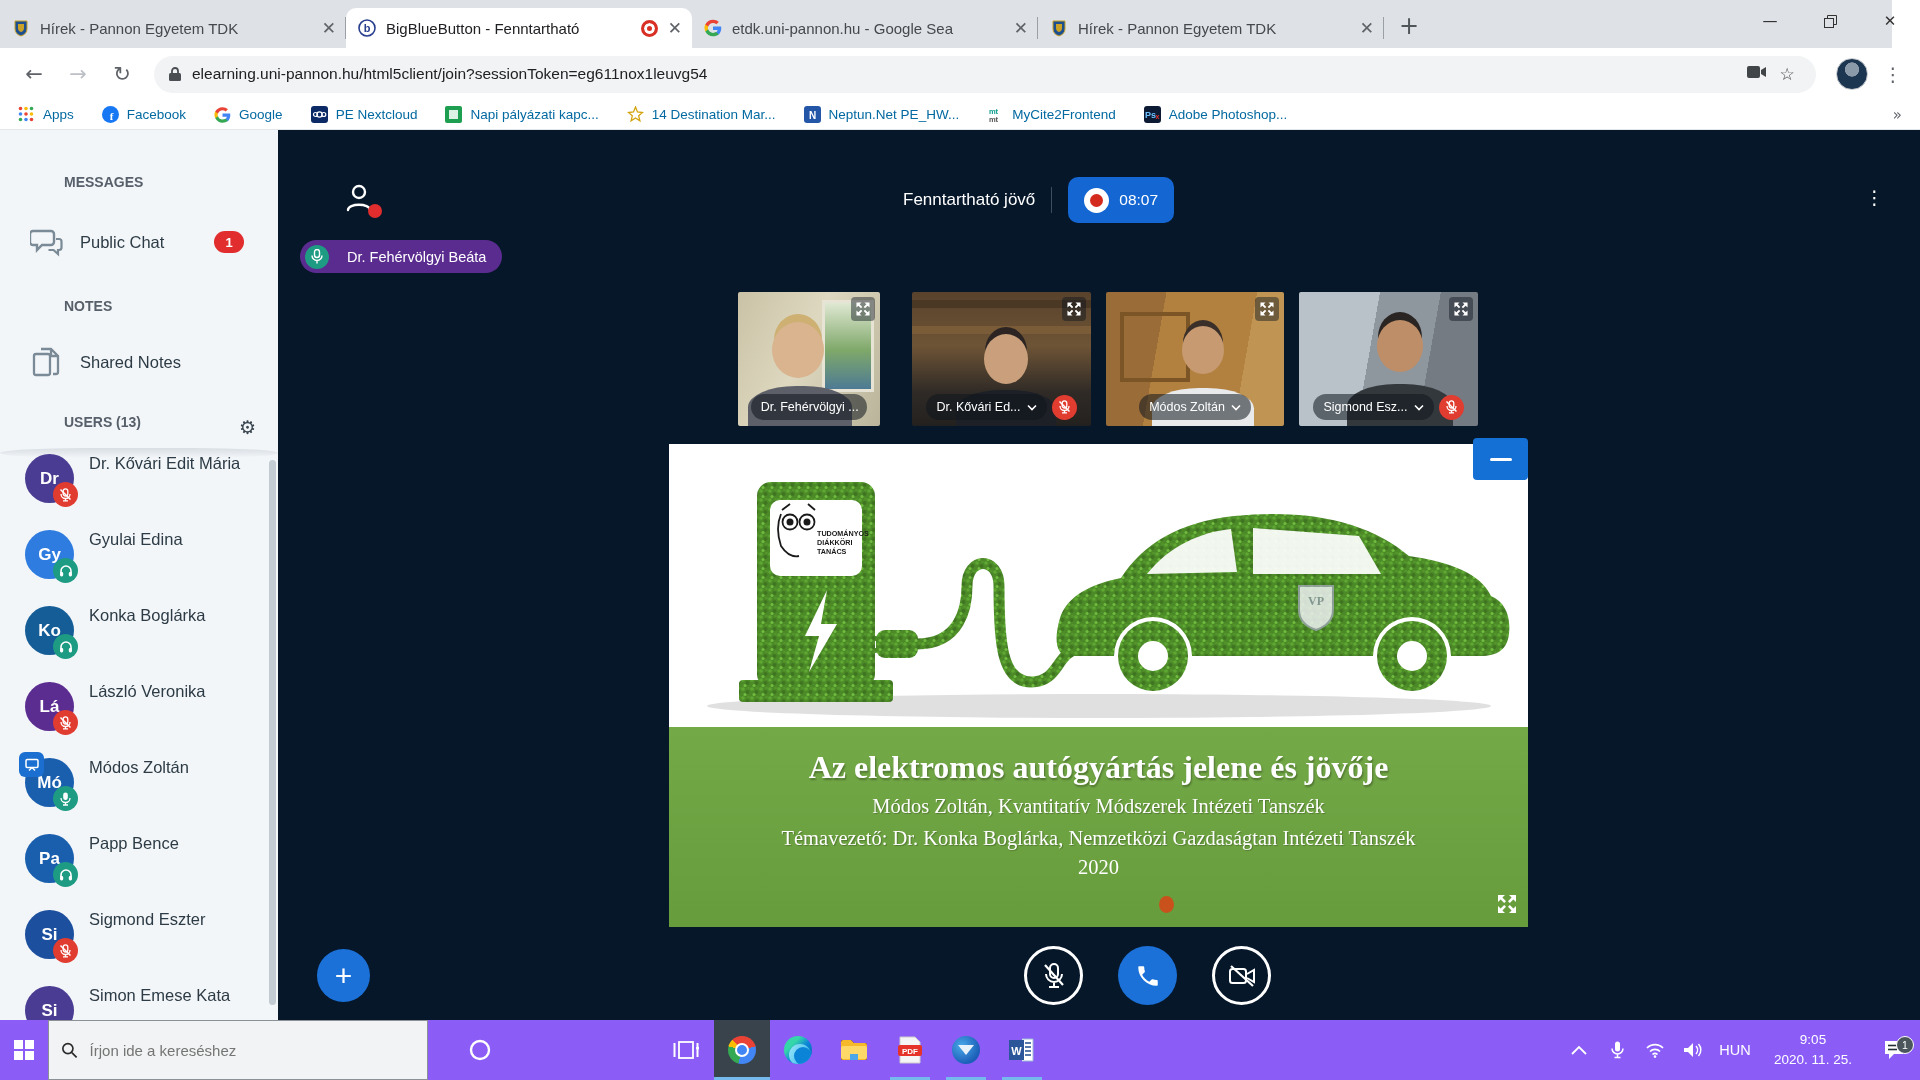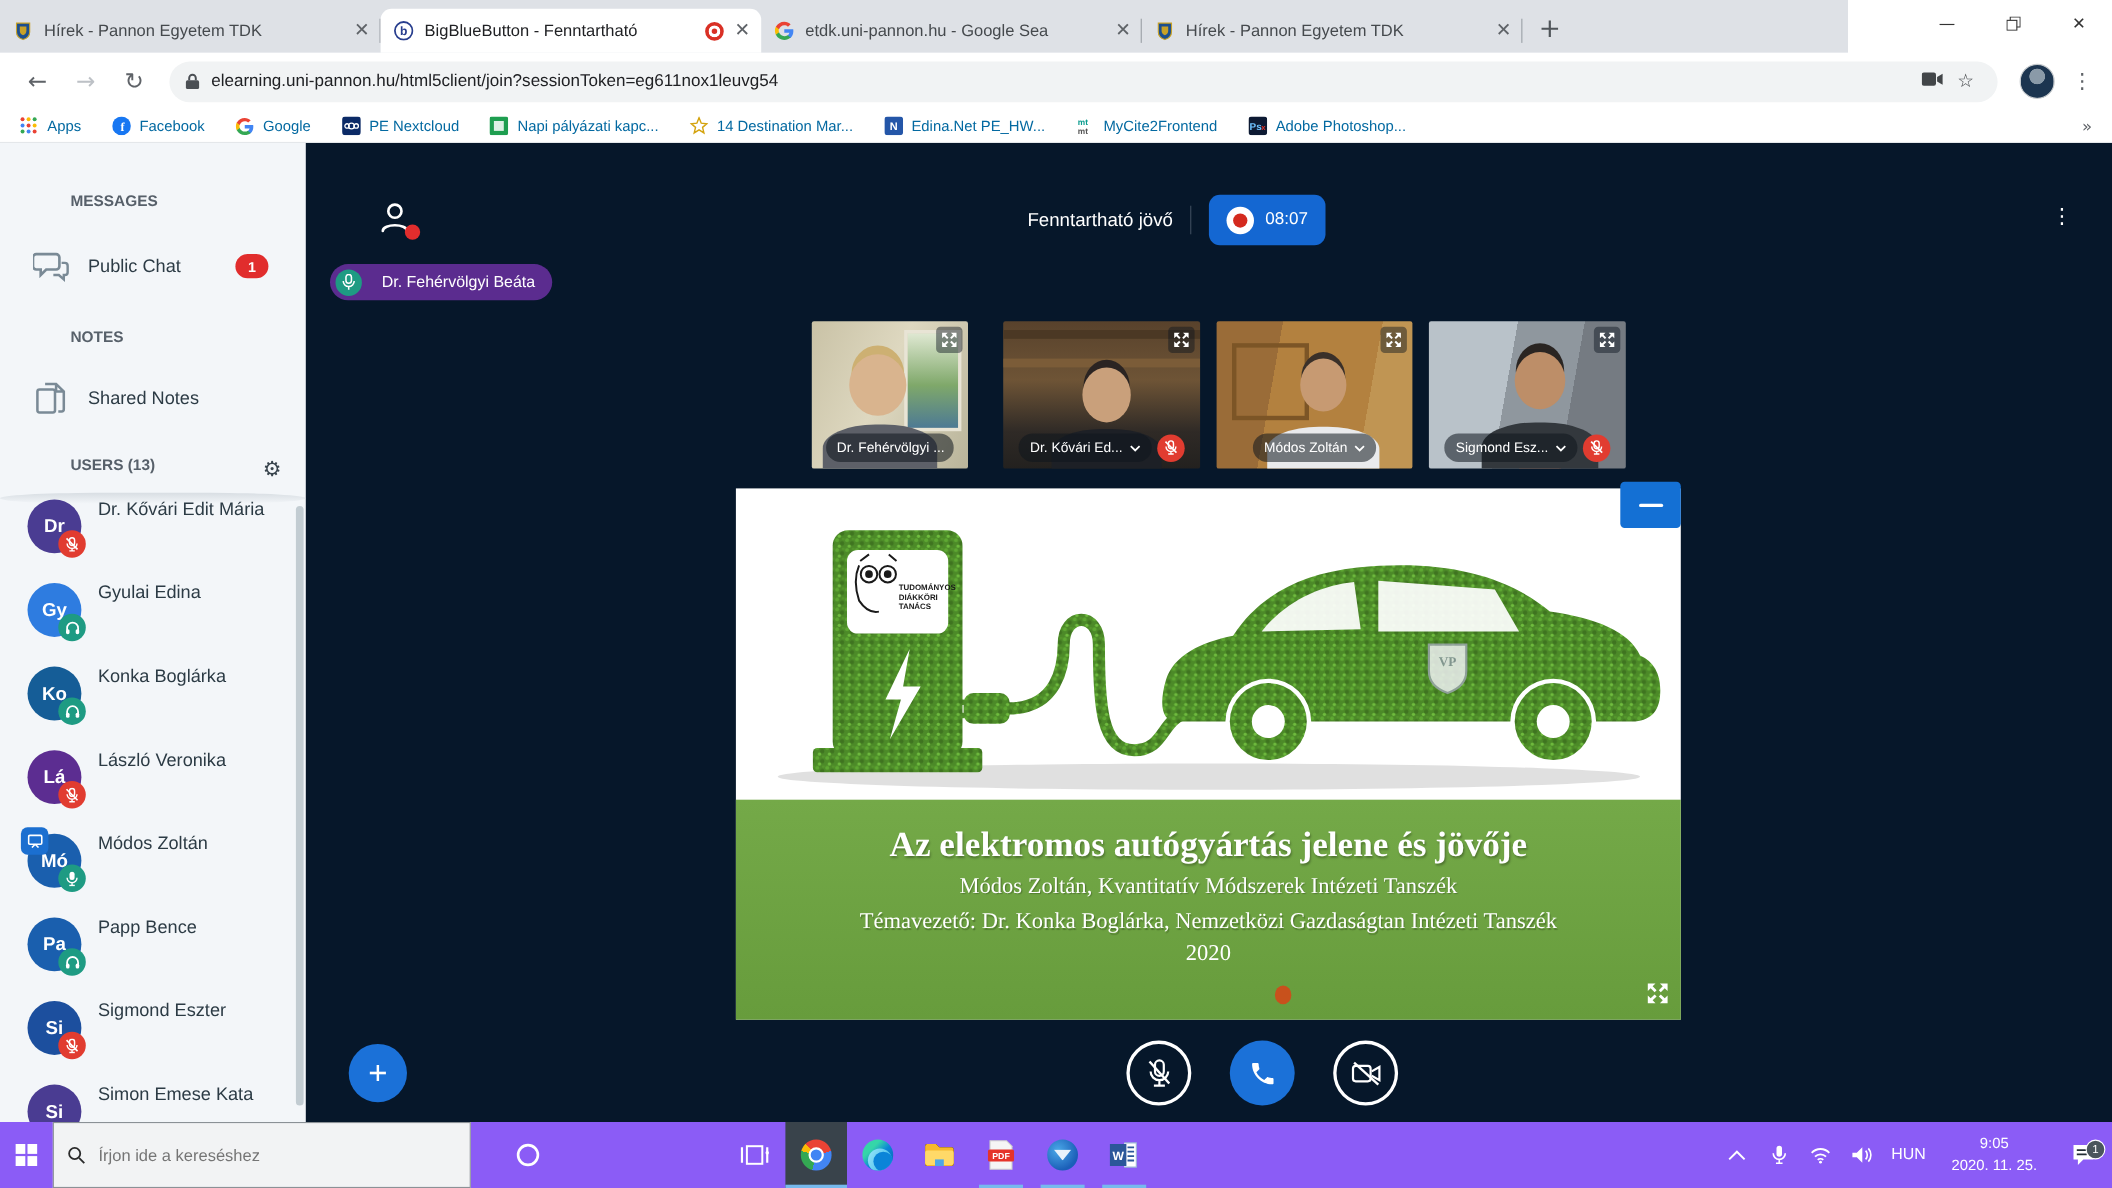--- a/index.html
+++ b/index.html
@@ -1,21 +1,21 @@
 <!DOCTYPE html>
 <html><head>
 <meta charset="utf-8">
 <style>
   * { margin:0; padding:0; box-sizing:border-box; }
   html,body { width:1920px; height:1080px; overflow:hidden; font-family:"Liberation Sans",sans-serif; background:#fff; }
   .glyph { font-family:"DejaVu Sans",sans-serif; }
   #stage { position:relative; width:1920px; height:1080px; }
 
   
-  #tabstrip { position:absolute; top:0; left:0; width:1680px; height:48px; background:#dee1e6; display:flex; align-items:flex-end; }
+  #tabstrip { position:absolute; top:0; left:0; width:1892px; height:48px; background:#dee1e6; display:flex; align-items:flex-end; }
   .tab { width:346px; height:40px; display:flex; align-items:center; padding:0 10px 0 12px; font-size:15px; color:#45494d; position:relative; cursor:default; }
   .tab:not(.active):before { content:""; position:absolute; right:0; top:9px; height:22px; width:1px; background:#9aa0a6; }
   .tab.active { background:#fff; border-radius:10px 10px 0 0; color:#202124; }
   .tab.active:before { display:none; }
   .tab .favicon { width:18px; height:18px; margin-right:10px; flex:0 0 18px; }
   .tab .t-title { flex:1; white-space:nowrap; overflow:hidden; }
   .tab .rec-dot { width:17px; height:17px; border-radius:50%; background:#d93025; border:3px solid #d93025; box-shadow:inset 0 0 0 3px #fff; margin:0 4px; flex:0 0 17px; }
   .tab .t-close { margin-left:6px; color:#5f6368; font-size:17px; line-height:1; }
   #newtab-btn { font-size:24px; color:#50555a; margin:0 0 8px 10px; width:30px; text-align:center; }
   #win-controls { position:absolute; top:0; right:0; height:42px; display:flex; }
@@ -54,21 +54,21 @@
   .u-badge { position:absolute; right:-4px; bottom:-4px; width:25px; height:25px; border-radius:50%; display:flex; align-items:center; justify-content:center; color:#fff; }
   .u-badge.green { background:#1e9b83; }
   .u-badge.red { background:#e13c30; }
   .u-presenter { position:absolute; left:-6px; top:-6px; width:25px; height:25px; border-radius:6px; background:#1b6fd0; display:flex; align-items:center; justify-content:center; color:#fff; }
   #side-scrollbar { position:absolute; right:2px; top:330px; width:7px; height:545px; border-radius:4px; background:#c2ccd2; }
 
   
   #bbb-main { position:absolute; left:278px; top:0; right:0; height:100%; }
   #userlist-toggle { position:absolute; left:66px; top:52px; width:34px; height:36px; color:#fff; }
   #userlist-toggle .reddot { position:absolute; right:-4px; bottom:0; width:14px; height:14px; border-radius:50%; background:#e12d2d; }
-  #topbar-center { position:absolute; left:656px; top:44px; height:52px; display:flex; align-items:center; gap:16px; }
+  #topbar-center { position:absolute; left:625px; top:44px; height:52px; display:flex; align-items:center; gap:16px; }
   #meeting-title { color:#fff; font-size:17px; }
   #topbar-sep { width:1px; height:26px; background:#3d4c5e; }
   #record-pill { height:46px; border-radius:10px; background:#1467d2; display:flex; align-items:center; gap:10px; padding:0 16px; }
   #record-pill .rp-circle { width:25px; height:25px; border-radius:50%; background:#fff; display:flex; align-items:center; justify-content:center; }
   #record-pill .rp-dot { width:13px; height:13px; border-radius:50%; background:#d42a1e; }
   #record-pill .rp-time { color:#fff; font-size:15.5px; }
   #main-dots { position:absolute; right:36px; top:56px; color:#fff; font-size:19px; }
   #speaker-pill { position:absolute; left:22px; top:110px; height:33px; background:#5b2c8f; border-radius:17px; display:flex; align-items:center; padding:0 16px 0 5px; gap:18px; }
   #speaker-pill .sp-mic { width:24px; height:24px; border-radius:50%; background:#1e9b83; display:flex; align-items:center; justify-content:center; color:#fff; }
   #speaker-pill .sp-name { color:#fff; font-size:14.5px; }
@@ -273,21 +273,21 @@
         </span>
         <span>14 Destination Mar...</span>
       </span>
       <span class="bm">
         <span class="bm-ic">
           <svg width="17" height="17" viewBox="0 0 17 17">
             <rect width="17" height="17" rx="3" fill="#2456a8"></rect>
             <text x="8.5" y="12.5" text-anchor="middle" font-size="10" font-weight="bold" fill="#fff" font-family="Liberation Sans,sans-serif">N</text>
           </svg>
         </span>
-        <span>Edina.Net PE_HW...</span>
+        <span>Neptun.Net PE_HW...</span>
       </span>
       <span class="bm">
         <span class="bm-ic">
           <svg width="18" height="17" viewBox="0 0 18 17">
             <text x="2" y="8" font-size="8" font-weight="bold" fill="#0a9b8e" font-family="Liberation Sans,sans-serif">mt</text>
             <text x="2" y="16" font-size="8" font-weight="bold" fill="#555" font-family="Liberation Sans,sans-serif">mt</text>
           </svg>
         </span>
         <span>MyCite2Frontend</span>
       </span>

